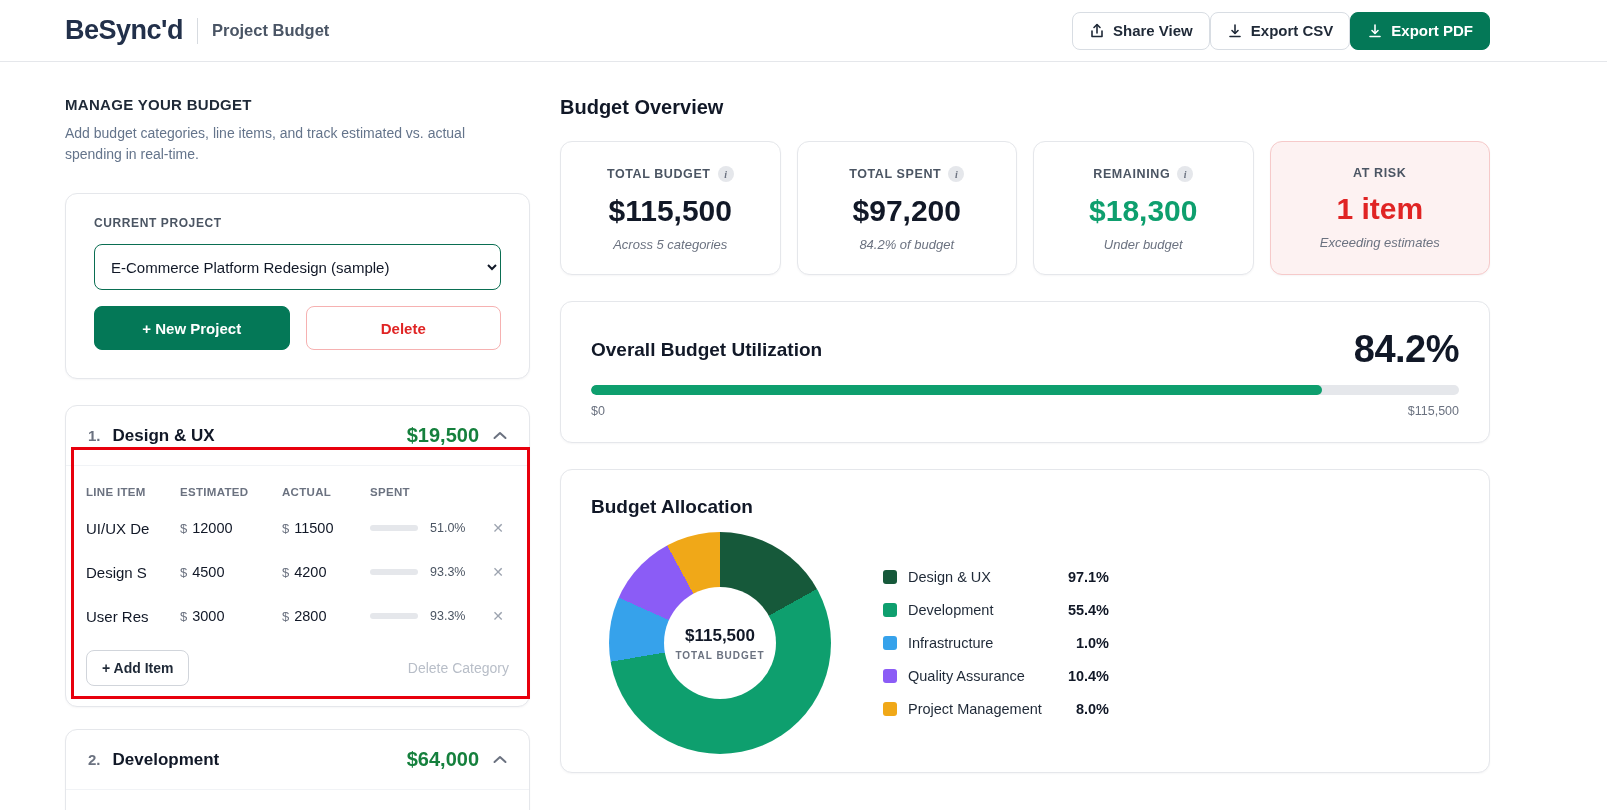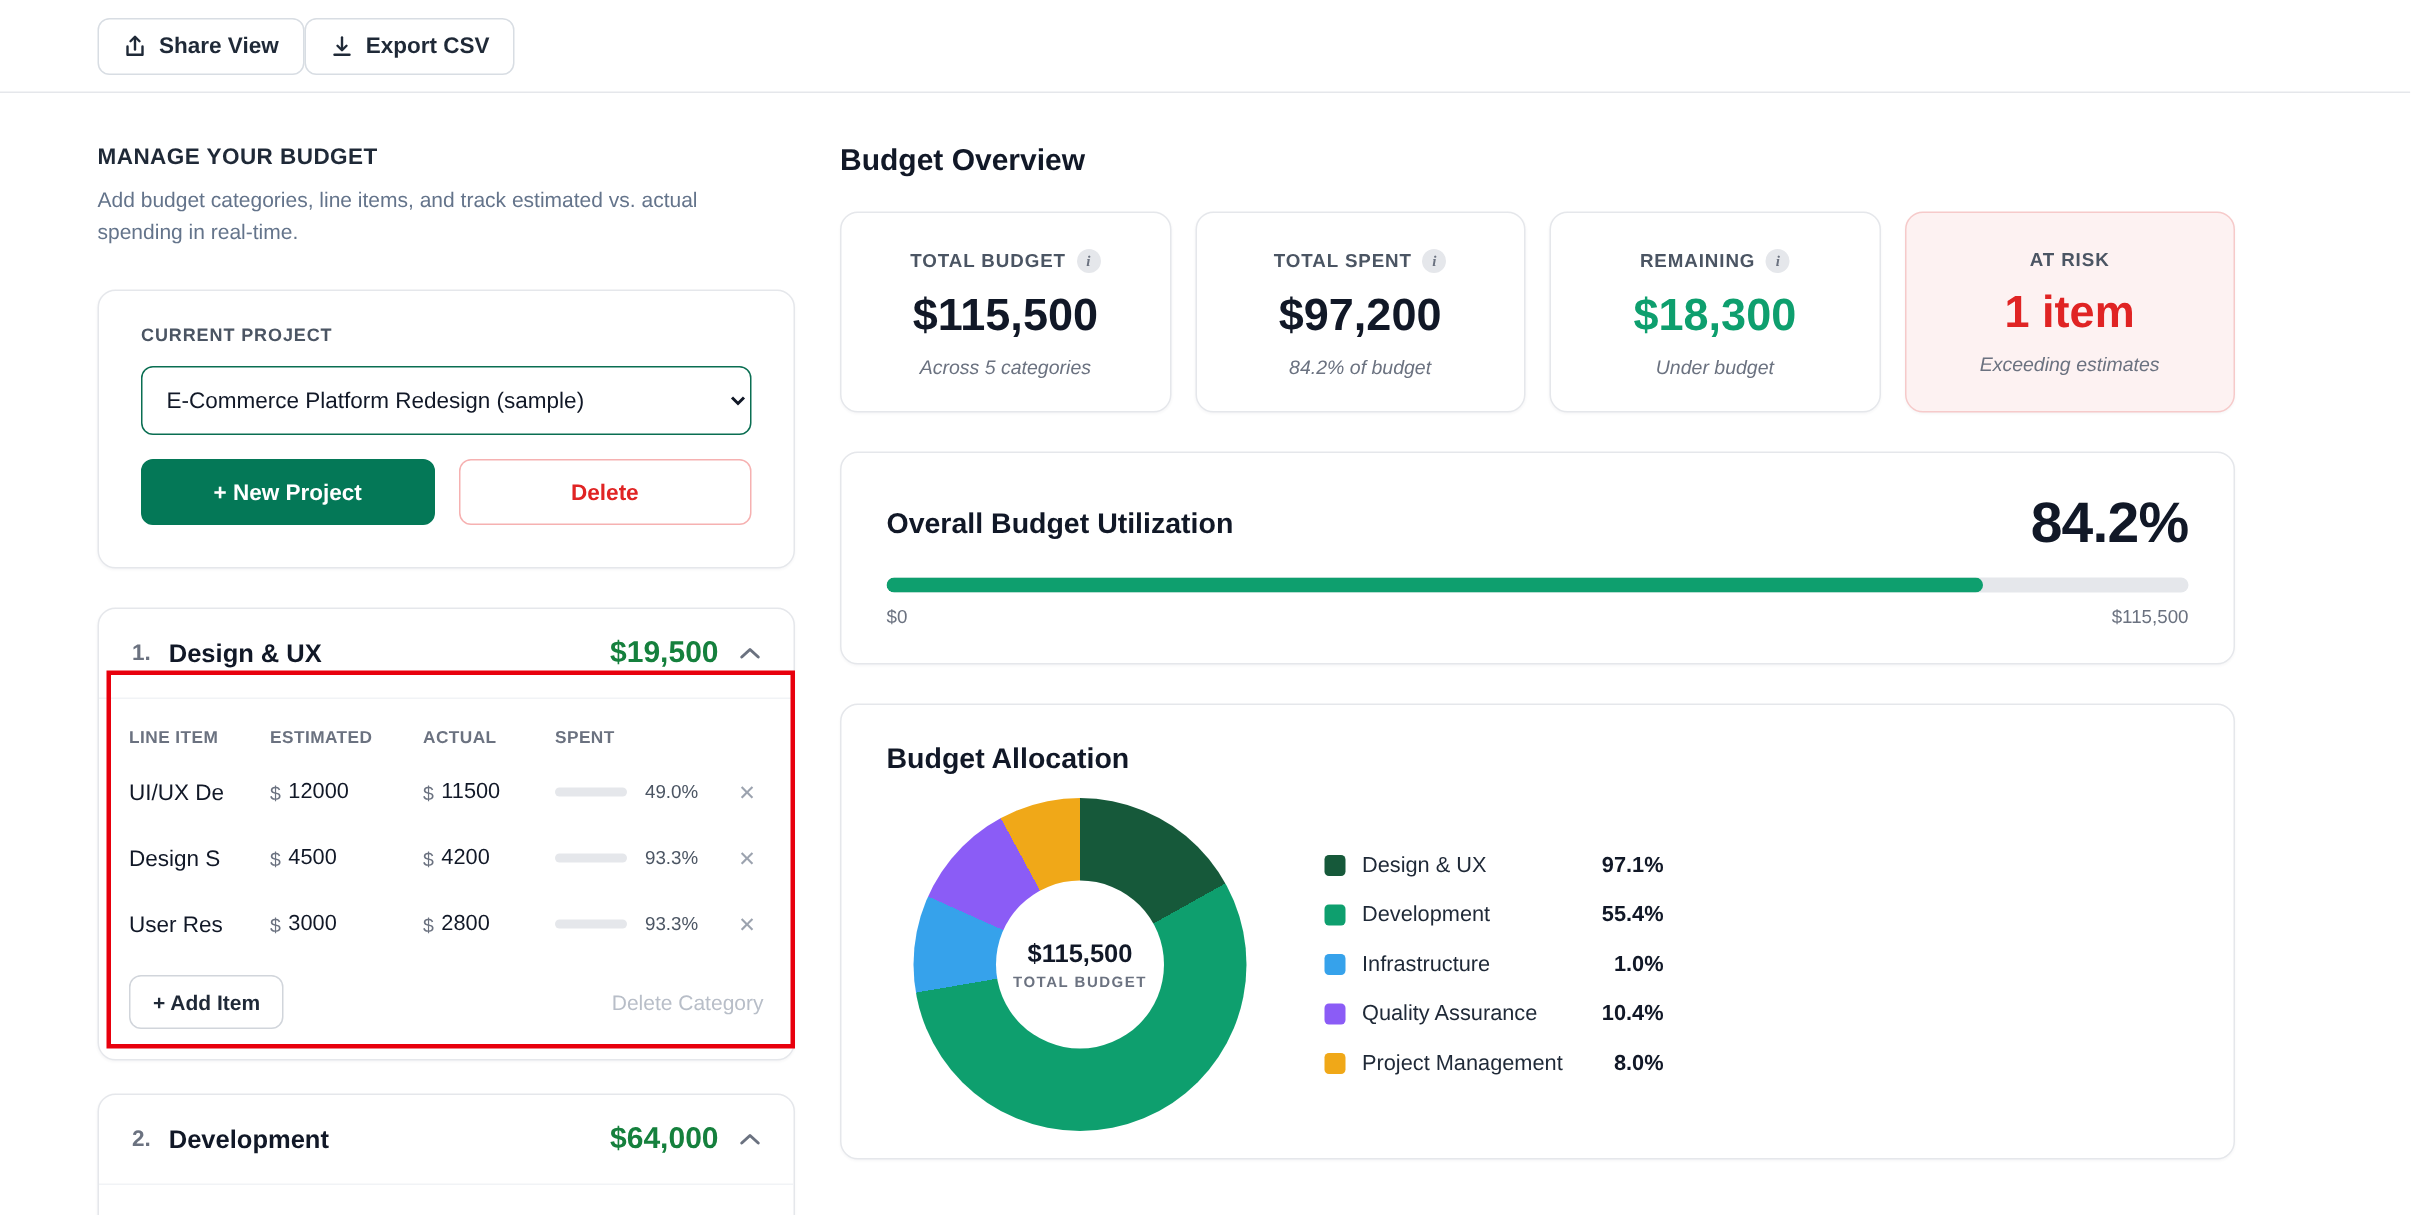--- a/index.html
+++ b/index.html
@@ -118,20 +118,25 @@
   
   .annotation-box { position:absolute; left:71px; top:447px; width:459px; height:252px;
                     border:3px solid #e8000d; pointer-events:none; z-index:20; }
 </style>
 </head>
 <body>
 
 <div class="page">
 
   <header class="topbar">
+    <div class="brand">
+      <span class="logo">BeSync'd</span>
+      <span class="brand-divider"></span>
+      <span class="app-subtitle">Project Budget</span>
+    </div>
     <div class="actions">
       <button class="btn">
         <span>
           <svg width="16" height="16" viewBox="0 0 16 16" fill="none" stroke="#1f2937" stroke-width="1.6" stroke-linecap="round" stroke-linejoin="round">
             <path d="M8 10V2"></path>
               <path d="M5 4.5 8 1.5l3 3"></path>
               <path d="M3 8v5.5h10V8"></path>
           </svg>
         </span>
         <span>Share View</span>
@@ -139,20 +144,30 @@
       <button class="btn">
         <span>
           <svg width="16" height="16" viewBox="0 0 16 16" fill="none" stroke="#1f2937" stroke-width="1.6" stroke-linecap="round" stroke-linejoin="round">
             <path d="M8 2v8"></path>
               <path d="m5 7.5 3 3 3-3"></path>
               <path d="M3 13.5h10"></path>
           </svg>
         </span>
         <span>Export CSV</span>
       </button>
+      <button class="btn primary">
+        <span>
+          <svg width="16" height="16" viewBox="0 0 16 16" fill="none" stroke="#ffffff" stroke-width="1.6" stroke-linecap="round" stroke-linejoin="round">
+            <path d="M8 2v8"></path>
+              <path d="m5 7.5 3 3 3-3"></path>
+              <path d="M3 13.5h10"></path>
+          </svg>
+        </span>
+        <span>Export PDF</span>
+      </button>
     </div>
   </header>
 
   <div class="content">
 
     <aside class="sidebar">
       <h2 class="side-title">MANAGE YOUR BUDGET</h2>
       <p class="side-desc">Add budget categories, line items, and track estimated vs. actual spending in real-time.</p>
 
       <div class="card project-card">
@@ -192,21 +207,21 @@
             <input class="li-name" value="UI/UX De" style="">
             <span class="money">
                 <span class="cur">$</span>
                 <input value="12000" style="">
               </span>
             <span class="money">
                 <span class="cur">$</span>
                 <input value="11500" style="">
               </span>
             <span class="mini-track"><span class="mini-fill" style="width: 95.8%;"></span></span>
-            <span class="li-pct">49.0%</span>
+            <span class="li-pct">51.0%</span>
             <button class="li-remove">✕</button>
           </div>
 
           <div class="li-grid li-row">
             <input class="li-name" value="Design S" style="">
             <span class="money">
                 <span class="cur">$</span>
                 <input value="4500" style="">
               </span>
             <span class="money">

